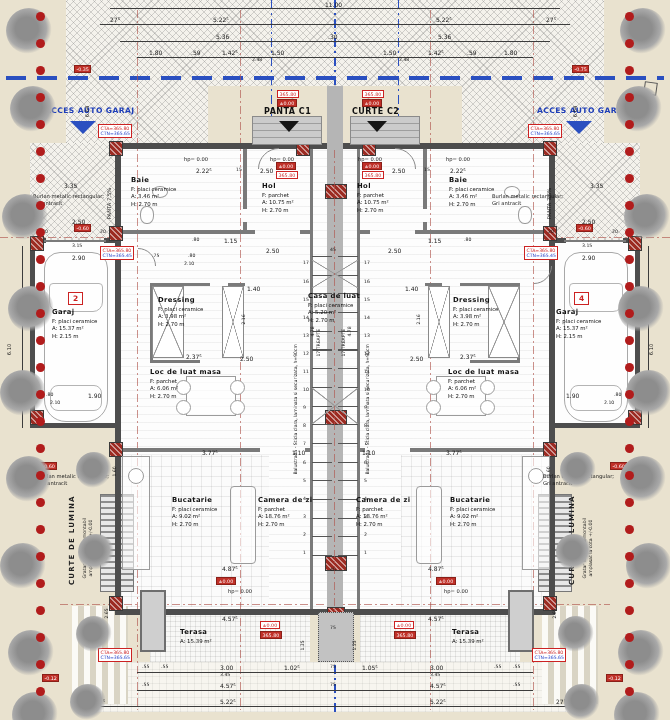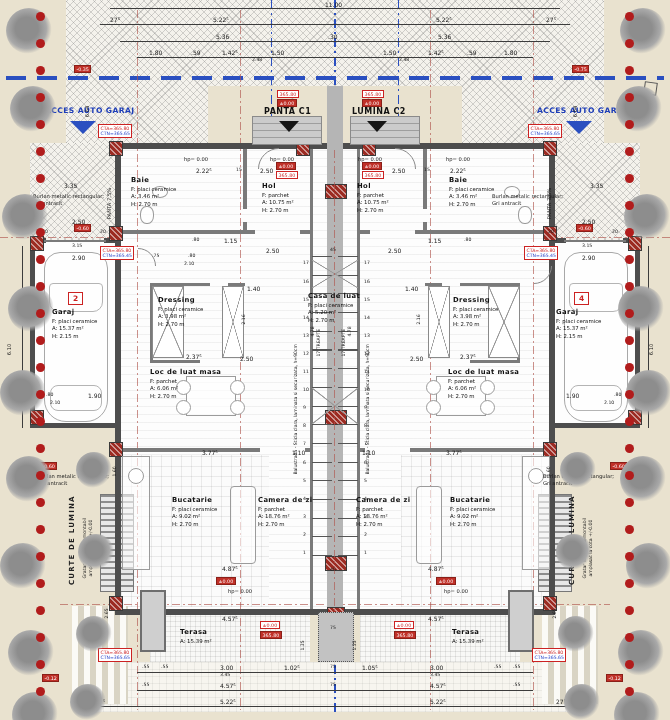--- a/index.html
+++ b/index.html
@@ -216,21 +216,21 @@
 
   <div class="abs qarc" style="left:258px;top:148px;width:40px;height:40px;"></div>
   <div class="abs qarc" style="left:374px;top:148px;width:40px;height:40px;transform:scaleX(-1);"></div>
   <div class="abs qarc" style="left:120px;top:248px;width:34px;height:34px;transform:rotate(90deg);"></div>
   <div class="abs qarc" style="left:516px;top:248px;width:34px;height:34px;transform:rotate(180deg);"></div>
   <div class="abs marker" style="left:644px;top:82px;width:11px;height:11px;"></div>
 
   <div class="bluebig" style="left:45px;top:106px;">ACCES AUTO GARAJ</div>
   <div class="bluebig" style="left:537px;top:106px;">ACCES AUTO GARAJ</div>
   <div class="accesslbl" style="left:264px;top:107px;">PANTA C1</div>
-  <div class="accesslbl" style="left:352px;top:107px;">LUMINA C2</div>
+  <div class="accesslbl" style="left:352px;top:107px;">CURTE C2</div>
 
   <div>
 
   <div class="room" style="position: absolute; left: 131px; top: 176px;">
       <div class="nm">Baie</div>
       <div>F: placi ceramice</div>
       <div>A: 3.46 m²</div>
       <div>H: 2.70 m</div>
     </div>
       <div class="room" style="position: absolute; left: 262px; top: 182px;">

